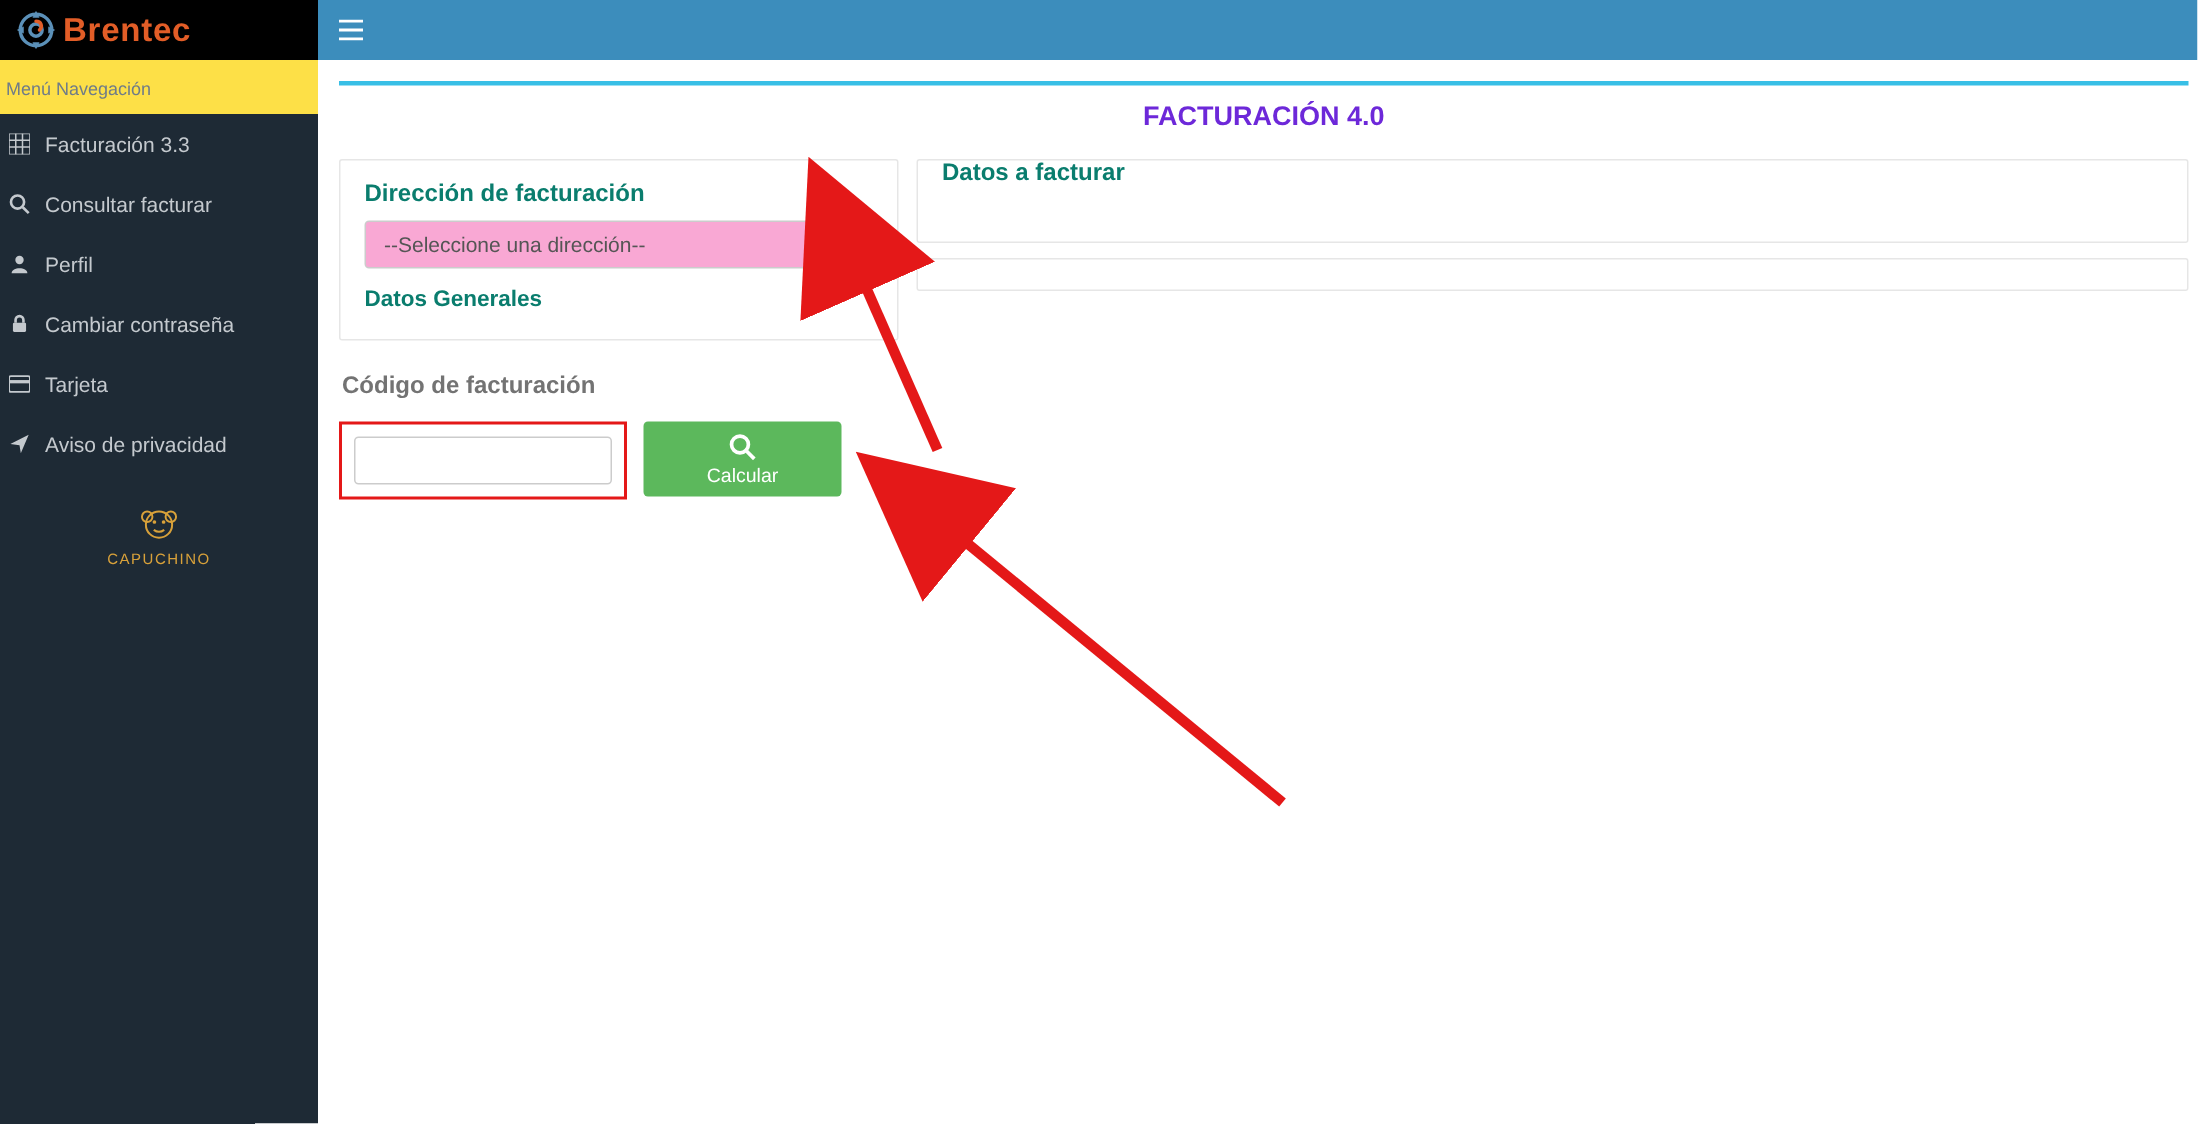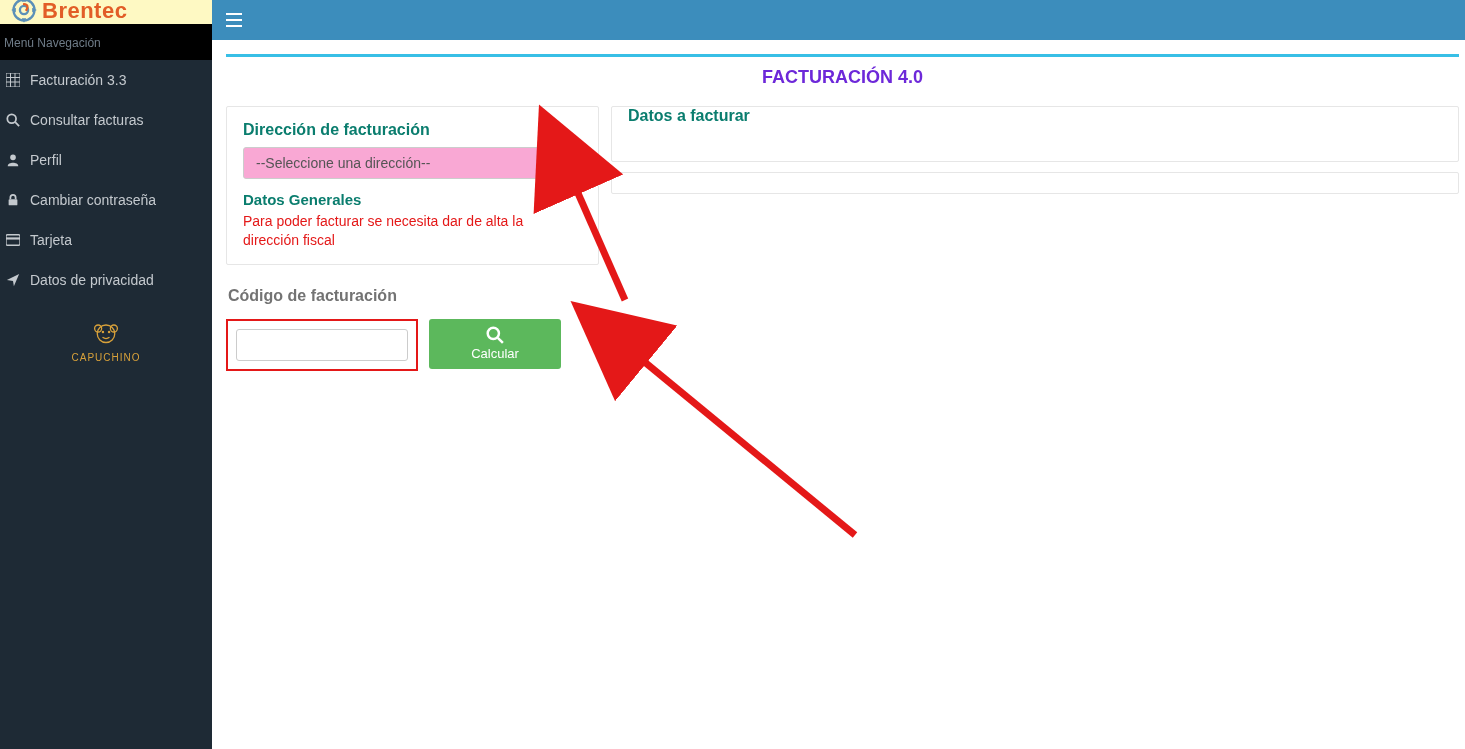--- a/index.html
+++ b/index.html
@@ -1,24 +1,24 @@
 <!DOCTYPE html>
 <html><head>
   <meta charset="utf-8">
   <style>
     * { box-sizing: border-box; margin: 0; padding: 0; }
     body { font-family: -apple-system, Helvetica, Arial, sans-serif; font-size: 14px; color: #333; background: #fff; overflow: hidden; }
     .app { display: flex; width: 1465px; height: 749px; }
 
     
     .sidebar { width: 212px; background: #1e2a35; color: #c4c9ce; display: flex; flex-direction: column; flex-shrink: 0; }
-    .brand { height: 24px; display: flex; align-items: flex-end; padding: 0 10px; background: #fef9c3; }
+    .brand { height: 40px; display: flex; align-items: center; padding: 0 10px; background: #000000; }
     .brand svg { flex-shrink: 0; }
     .brand-text { font-size: 22px; font-weight: 700; color: #e25d27; margin-left: 4px; letter-spacing: 0.5px; }
-    .menu-header { font-size: 12px; color: #6f7c88; padding: 12px 10px 10px 4px; background: #000000; }
+    .menu-header { font-size: 12px; color: #6f7c88; padding: 12px 10px 10px 4px; background: #fde047; }
     .nav { list-style: none; }
     .nav li { }
     .nav a { display: flex; align-items: center; gap: 10px; padding: 12px 10px 12px 6px; color: #c4c9ce; text-decoration: none; font-size: 14px; }
     .nav .icon { width: 14px; height: 14px; display: inline-flex; align-items: center; justify-content: center; color: #c4c9ce; }
     .capuchino { text-align: center; margin-top: 18px; }
     .capuchino-logo { width: 28px; height: 28px; margin: 0 auto 6px; }
     .capuchino-text { font-size: 10px; letter-spacing: 1px; color: #d8a13a; }
 
     
     .main { flex: 1; display: flex; flex-direction: column; min-width: 0; }
@@ -81,21 +81,21 @@
         </a>
       </li>
       <li>
         <a href="#">
           <span class="icon">
             <svg width="14" height="14" viewBox="0 0 16 16">
                 <circle cx="6.5" cy="6.5" r="5" fill="none" stroke="currentColor" stroke-width="2"></circle>
                 <line x1="10.5" y1="10.5" x2="15" y2="15" stroke="currentColor" stroke-width="2"></line>
               </svg>
           </span>
-          <span>Consultar facturas</span>
+          <span>Consultar facturar</span>
         </a>
       </li>
       <li>
         <a href="#">
           <span class="icon">
             <svg width="14" height="14" viewBox="0 0 16 16">
                 <circle cx="8" cy="5" r="3.2" fill="currentColor"></circle>
                 <path d="M2 15 C2 10 14 10 14 15 Z" fill="currentColor"></path>
               </svg>
           </span>
@@ -124,21 +124,21 @@
           <span>Tarjeta</span>
         </a>
       </li>
       <li>
         <a href="#">
           <span class="icon">
             <svg width="14" height="14" viewBox="0 0 16 16">
                 <path d="M1 8 L15 1 L9 15 L8 9 Z" fill="currentColor"></path>
               </svg>
           </span>
-          <span>Datos de privacidad</span>
+          <span>Aviso de privacidad</span>
         </a>
       </li>
     </ul>
     <div class="capuchino">
       <div class="capuchino-logo">
         <svg width="28" height="28" viewBox="0 0 32 32">
           <circle cx="16" cy="18" r="10" fill="none" stroke="#d8a13a" stroke-width="1.5"></circle>
           <circle cx="7" cy="12" r="4" fill="none" stroke="#d8a13a" stroke-width="1.5"></circle>
           <circle cx="25" cy="12" r="4" fill="none" stroke="#d8a13a" stroke-width="1.5"></circle>
           <circle cx="12.5" cy="16" r="1.4" fill="#d8a13a"></circle>
@@ -166,21 +166,20 @@
       <div class="page-title">FACTURACIÓN 4.0</div>
 
       <div class="cols">
         <div class="left-col">
           <div class="card">
             <div class="section-title">Dirección de facturación</div>
             <select class="address">
               <option>--Seleccione una dirección--</option>
             </select>
             <div class="section-title small">Datos Generales</div>
-            <div class="warn">Para poder facturar se necesita dar de alta la dirección fiscal</div>
           </div>
 
           <div class="code-title">Código de facturación</div>
           <div class="code-row">
             <div class="code-input-wrap">
               <input class="code-input" type="text" value="" style="">
             </div>
             <button class="calc-btn">
               <svg viewBox="0 0 16 16">
                   <circle cx="6.5" cy="6.5" r="5" fill="none" stroke="#fff" stroke-width="2.2"></circle>

